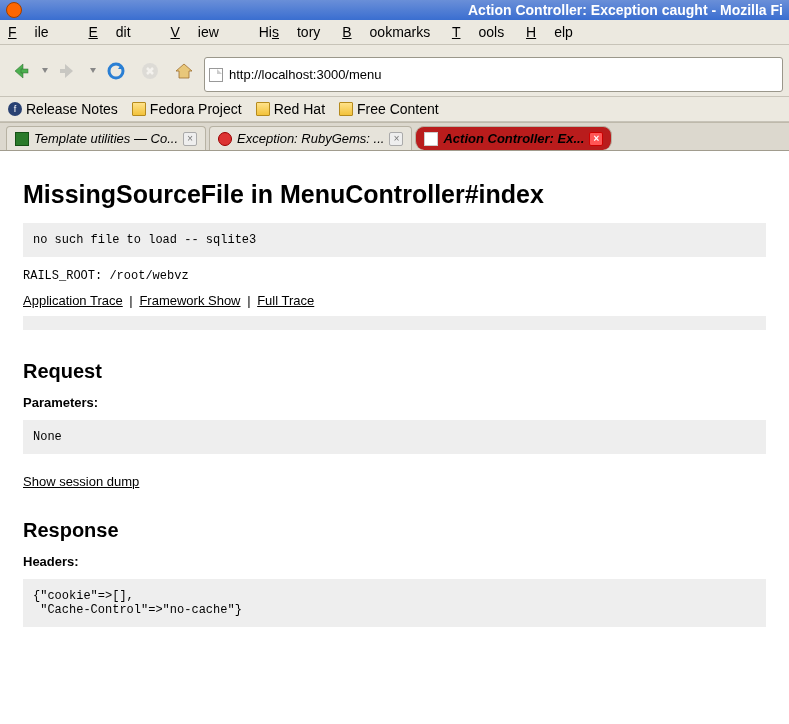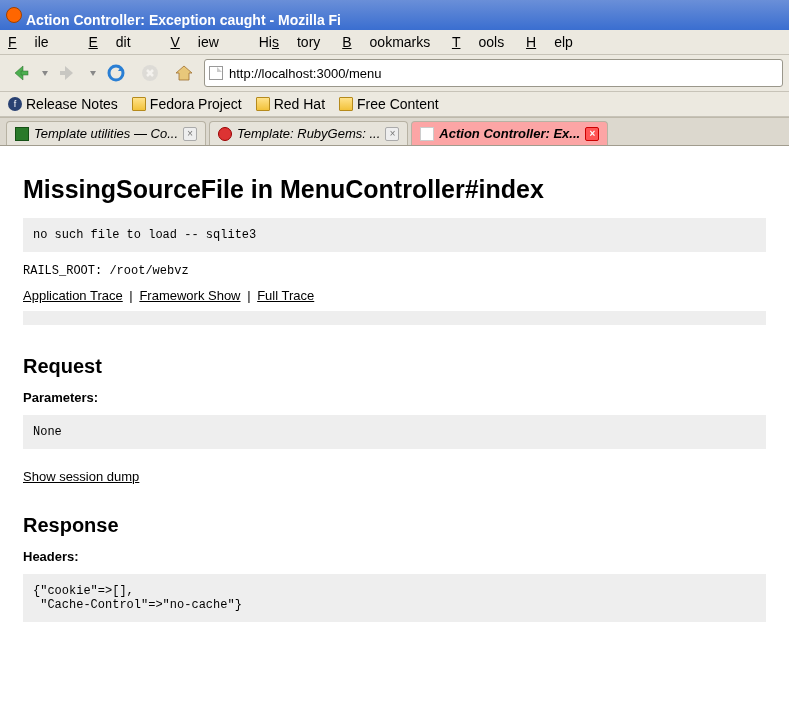--- a/index.html
+++ b/index.html
@@ -1,46 +1,46 @@
 <!DOCTYPE html>
 <html><head>
 <meta charset="utf-8">
 <style>
   * { margin: 0; padding: 0; box-sizing: border-box; }
   body { font-family: Arial, Helvetica, sans-serif; font-size: 13px; background: #fff; width: 789px; }
   
   
   .titlebar { background: linear-gradient(to bottom, #6a8fd8, #3a6ed0); color: #fff; font-weight: bold; font-size: 14px; padding: 2px 6px; display: flex; align-items: center; }
   .titlebar .ff-icon { width: 16px; height: 16px; margin-right: 4px; background: #f60; border-radius: 50%; display:inline-block; border:1px solid #a04000;}
-  .titlebar-text { flex:1; text-align:left;margin-top:10px; }
+  .titlebar-text { flex:1; text-align:right; }
 
   
   .menubar { background: #ece9e0; border-bottom: 1px solid #c7c3b8; padding: 4px 8px; font-size: 14px; }
   .menubar span { margin-right: 18px; cursor: default; }
   .menubar .ul { text-decoration: underline; }
 
   
   .toolbar { background: #ece9e0; border-bottom: 1px solid #c7c3b8; padding: 4px 6px; display: flex; align-items: center; gap: 6px; }
   .tbtn { width: 28px; height: 28px; display:flex; align-items:center; justify-content:center; border-radius:3px;}
-  .urlbar { flex:1; display:flex; align-items:center; background:#fff; border:1px solid #9a978b; border-radius:3px; height:28px; padding:0 4px;}
+  .urlbar { flex:1; display:flex; align-items:center; background:#fff; border:1px solid #9a978b; border-radius:3px; height:35px; padding:0 4px;margin-top:8px;}
   .urlbar .page-icon { width:14px; height:14px; margin-right:6px; border:1px solid #999; background:#fff; position:relative;}
   .urlbar .page-icon::after { content:""; position:absolute; right:0; top:0; border-left:5px solid #ccc; border-top:5px solid #fff; width:0; height:0;}
   .urlbar input { border:none; outline:none; font-size:13px; flex:1; }
 
   
   .bookmarks { background: #ece9e0; border-bottom: 1px solid #c7c3b8; padding: 4px 8px; display:flex; gap:14px; font-size:14px; align-items:center;}
   .bm-item { display:flex; align-items:center; gap:4px; cursor:default;}
   .bm-icon { width:14px; height:14px; display:inline-block;}
   .folder-icon { background: linear-gradient(#ffe28a,#f2c23a); border:1px solid #b58a1c; border-radius:1px;}
   .fedora-icon { background:#294172; color:#fff; border-radius:50%; font-size:9px; line-height:14px; text-align:center;}
 
   
   .tabs { background:#dcd8ce; border-top:1px solid #beb9ab; border-bottom:1px solid #a19c8e; display:flex; padding: 3px 6px 0 6px; font-size:13px;}
   .tab { display:flex; align-items:center; gap:5px; padding:4px 8px; margin-right:3px; background:#e6e3da; border:1px solid #b7b2a3; border-bottom:none; border-radius:4px 4px 0 0; max-width:250px;font-style:italic;}
-  .tab.active { background:#fca5a5; font-weight:bold;}
+  .tab.active { background:#b91c1c; font-weight:bold;border-radius:9px;}
   .tab .tab-label { overflow:hidden; white-space:nowrap; text-overflow:ellipsis; flex:1;}
   .tab .close { width:14px; height:14px; border:1px solid #aaa; border-radius:2px; font-size:10px; text-align:center; line-height:12px; color:#777; background:#eee;}
   .tab.active .close { background:#f55; color:#fff; border-color:#c00;}
   .tab .favicon { width:14px; height:14px; display:inline-block; border:1px solid #ccc; background:#fff;}
   .tab .favicon.green { background:#2a7a2a; border-color:#155015;}
   .tab .favicon.red { background:#d33; border-color:#900; border-radius:50%;}
 
   
   .page { padding: 23px; }
   .page h1 { font-size: 25px; font-weight: bold; margin: 6px 0 14px 0; }
@@ -132,21 +132,21 @@
 </div>
 
 <div class="tabs">
   <div class="tab">
     <span class="favicon green"></span>
     <span class="tab-label">Template utilities — Co...</span>
     <span class="close">×</span>
   </div>
   <div class="tab">
     <span class="favicon red"></span>
-    <span class="tab-label">Template: RubyGems: ...</span>
+    <span class="tab-label">Exception: RubyGems: ...</span>
     <span class="close">×</span>
   </div>
   <div class="tab active">
     <span class="favicon"></span>
     <span class="tab-label">Action Controller: Ex...</span>
     <span class="close">×</span>
   </div>
 </div>
 
 <div class="page">

